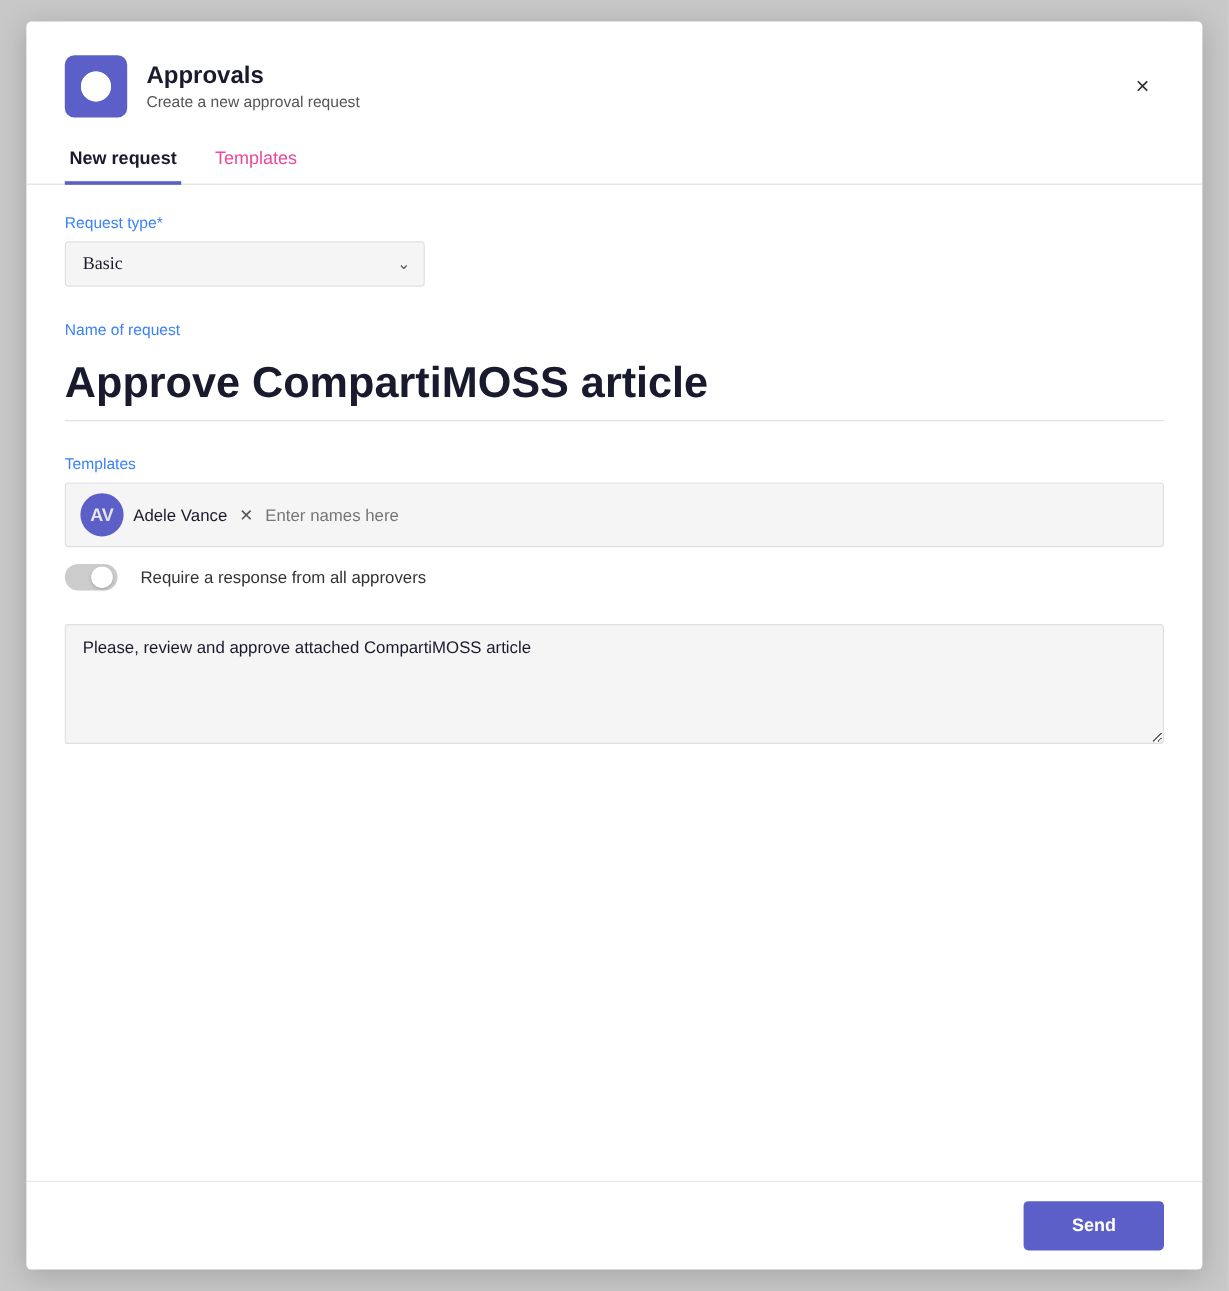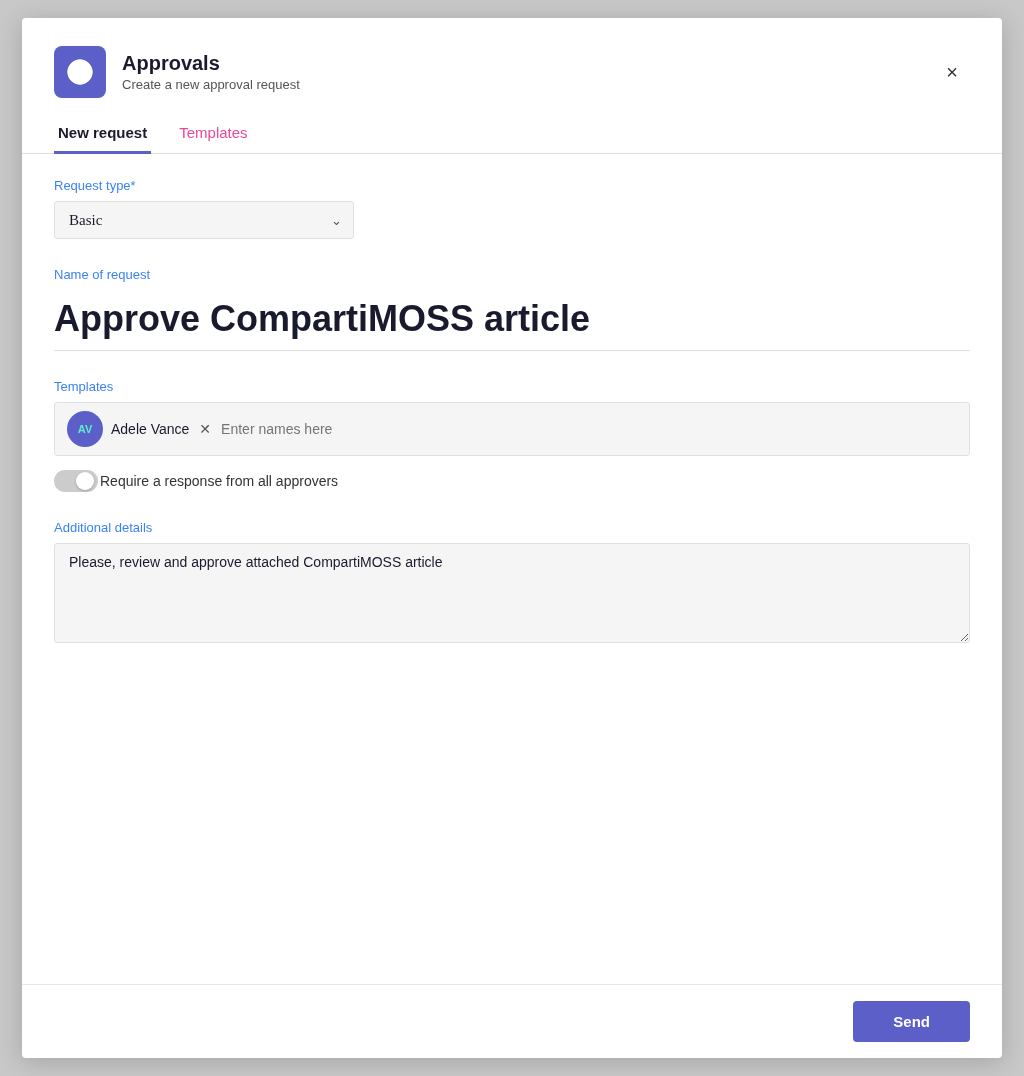--- a/index.html
+++ b/index.html
@@ -210,22 +210,22 @@
       display: flex;
       align-items: center;
       gap: 8px;
     }
 
     .approver-avatar {
       width: 36px;
       height: 36px;
       border-radius: 50%;
       background: #5b5fc7;
-      color: #5eead4;
-      font-size: 11px;
+      color: #e5e5e5;
+      font-size: 15px;
       font-weight: 600;
       display: flex;
       align-items: center;
       justify-content: center;
       flex-shrink: 0;
     }
 
     .approver-name {
       font-size: 14px;
       color: #1a1a2e;
@@ -248,21 +248,21 @@
       font-size: 14px;
       color: #555;
       min-width: 150px;
       font-family: inherit;
     }
 
     
     .toggle-row {
       display: flex;
       align-items: center;
-      gap: 2px;
+      gap: 19px;
       margin-top: 14px;
     }
 
     .toggle-track {
       width: 44px;
       height: 22px;
       background: #ccc;
       border-radius: 11px;
       position: relative;
       cursor: pointer;
@@ -379,21 +379,20 @@
 
         <div class="toggle-row">
           <div class="toggle-track">
             <div class="toggle-thumb"></div>
           </div>
           <span class="toggle-label">Require a response from all approvers</span>
         </div>
       </div>
 
       <div class="form-section">
-        <label class="form-label">Additional details</label>
         <textarea class="details-textarea" style="">Please, review and approve attached CompartiMOSS article</textarea>
       </div>
 
     </div>
 
     <div class="dialog-footer">
       <button class="send-btn">Send</button>
     </div>
 
   </div>

